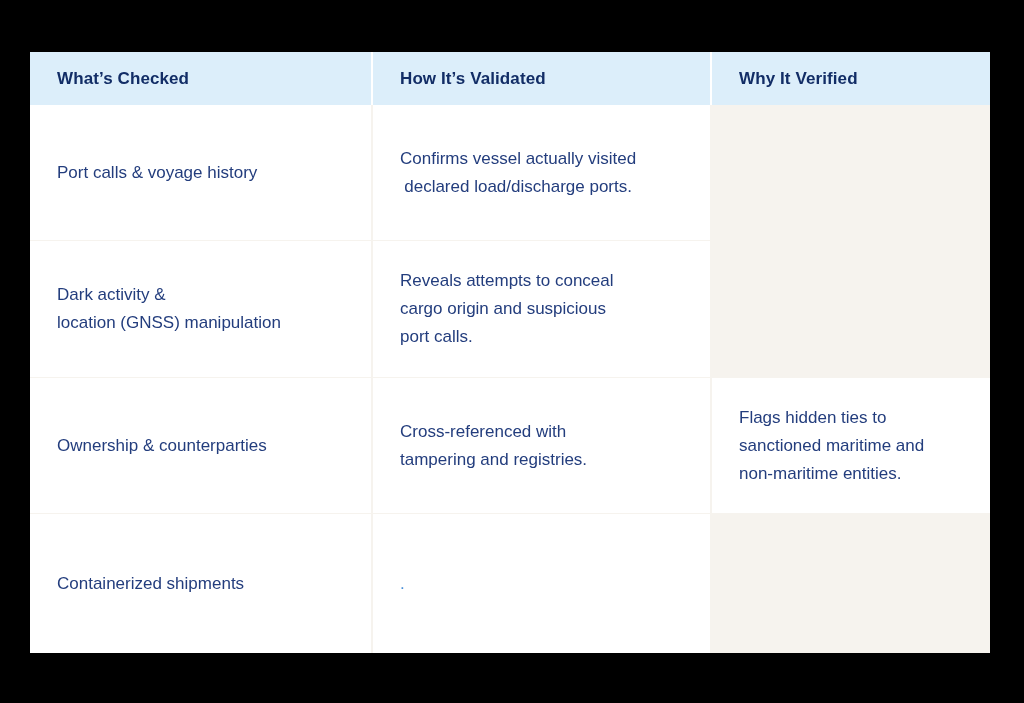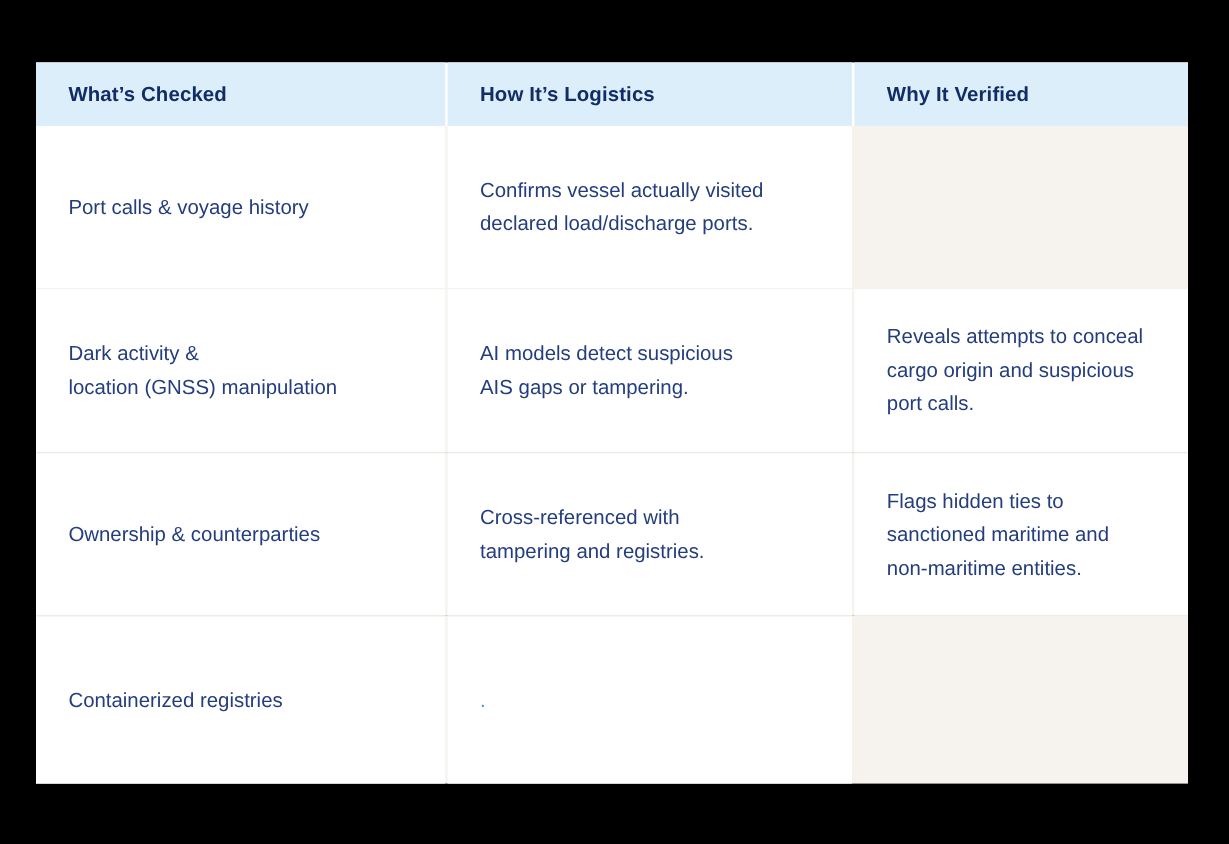--- a/index.html
+++ b/index.html
@@ -49,65 +49,61 @@
     display: flex;
     align-items: center;
     padding-left: 27px;
     padding-right: 14px;
     font-size: 17px;
     line-height: 28px;
     color: #233d7d;
     white-space: pre-line;
   }
   .cell .inner { white-space: pre-line; }
-  .r1 { height: 135px; }
+  .r1 { height: 135px; text-align: center; }
   .r2 { height: 137px; }
   .r3 { height: 136px; }
   .r4 { height: 140px; }
   .link-dot {
     color: #4a90d9;
     white-space: normal;
   }
 </style>
 </head>
 <body>
 
 <div class="frame">
   <div class="table">
 
     <div class="row header">
       <div class="hcell">
         <span>What’s Checked</span>
       </div>
       <div class="hcell">
-        <span>How It’s Logistics</span>
+        <span>How It’s Validated</span>
       </div>
       <div class="hcell">
         <span>Why It Verified</span>
       </div>
     </div>
 
     <div class="row body r1">
       <div class="cell">
         <span class="inner">Port calls &amp; voyage history</span>
       </div>
       <div class="cell">
         <span class="inner">Confirms vessel actually visited
 declared load/discharge ports.</span>
       </div>
     </div>
 
     <div class="row body r2 sep">
       <div class="cell">
         <span class="inner">Dark activity &amp;
 location (GNSS) manipulation</span>
-      </div>
-      <div class="cell">
-        <span class="inner">AI models detect suspicious
-AIS gaps or tampering.</span>
       </div>
       <div class="cell">
         <span class="inner">Reveals attempts to conceal
 cargo origin and suspicious
 port calls.</span>
       </div>
     </div>
 
     <div class="row body r3 sep">
       <div class="cell">
@@ -119,21 +115,21 @@
       </div>
       <div class="cell">
         <span class="inner">Flags hidden ties to
 sanctioned maritime and
 non-maritime entities.</span>
       </div>
     </div>
 
     <div class="row body r4 sep">
       <div class="cell">
-        <span class="inner">Containerized registries</span>
+        <span class="inner">Containerized shipments</span>
       </div>
       <div class="cell">
         <span class="link-dot">.</span>
       </div>
     </div>
 
   </div>
 </div>
 
 </body></html>

